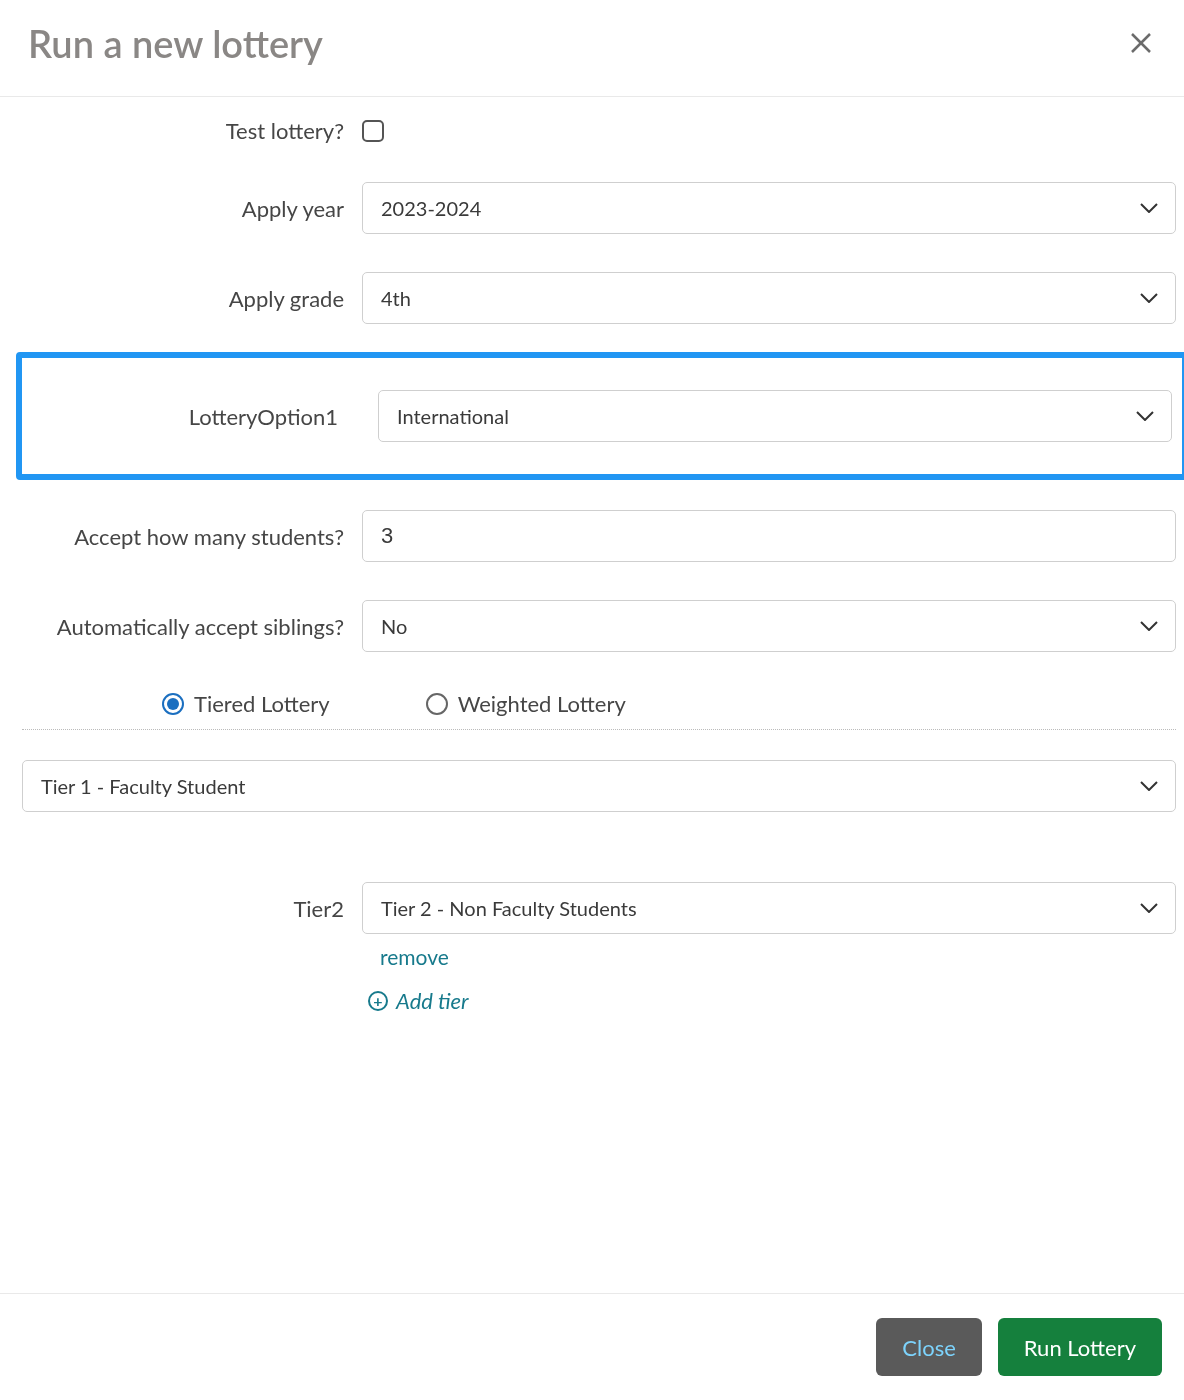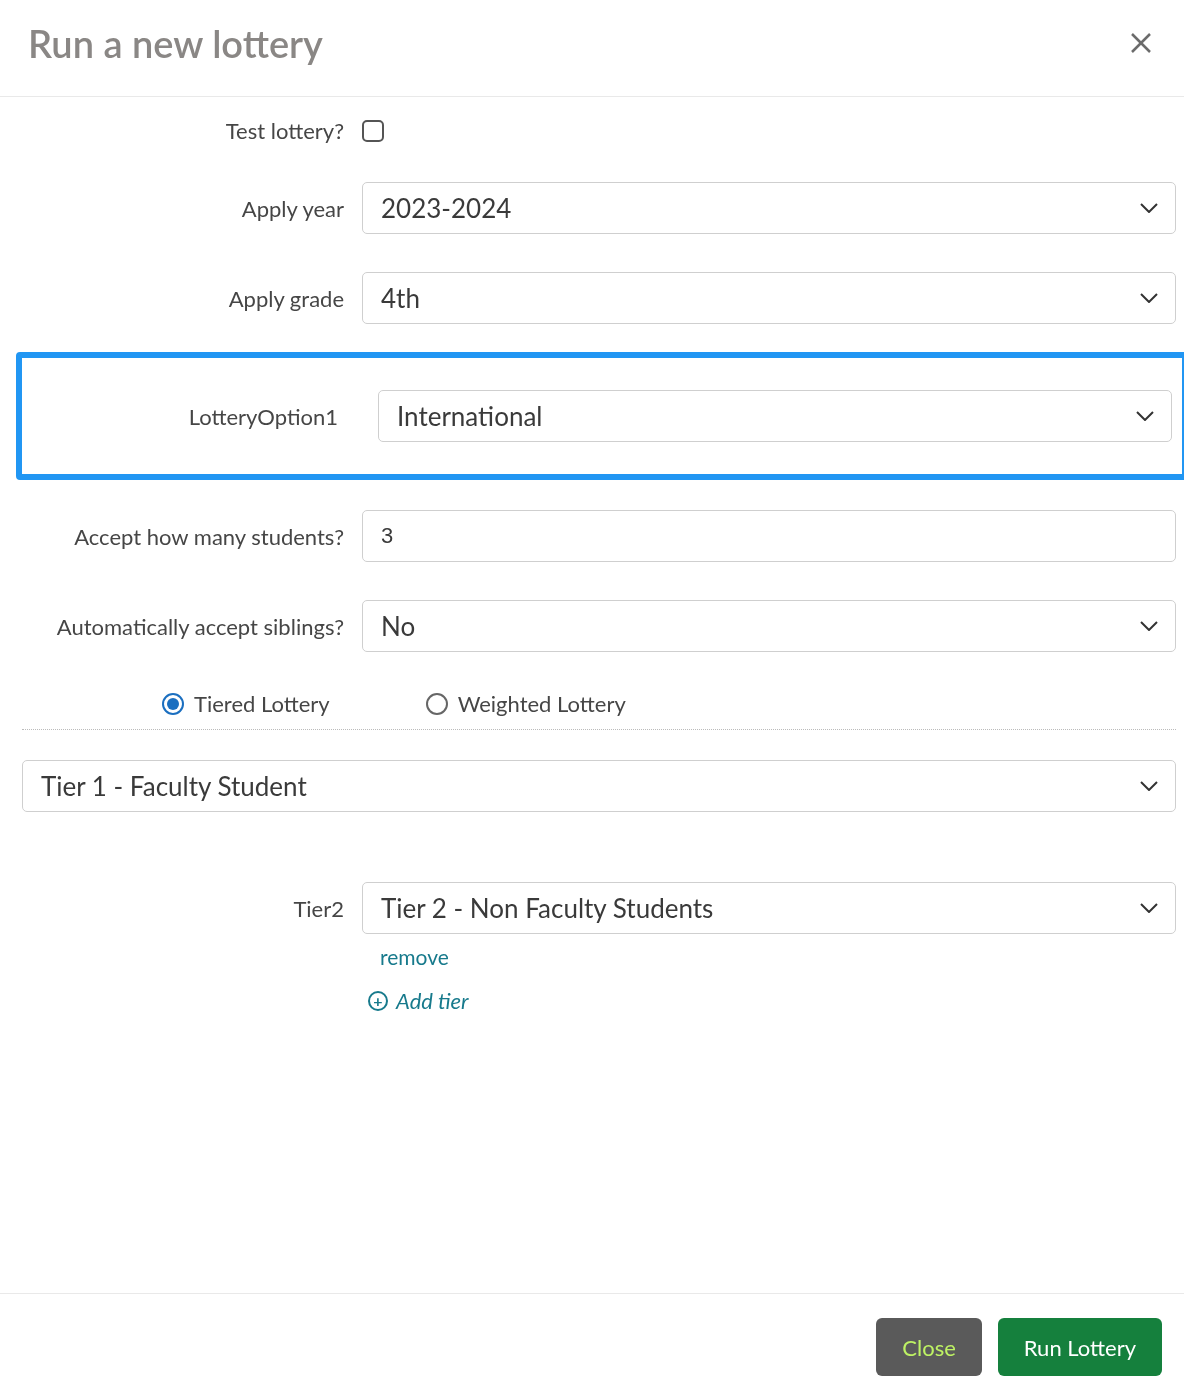--- a/index.html
+++ b/index.html
@@ -78,21 +78,21 @@
       position: relative;
       flex: 1;
     }
     .select {
       width: 100%;
       height: 52px;
       border: 1px solid #cfcfcf;
       border-radius: 5px;
       background: #fff;
       padding: 0 40px 0 18px;
-      font-size: 26px;
+      font-size: 20px;
       color: #3a3a3a;
       cursor: pointer;
       display: flex;
       align-items: center;
     }
     .chevron {
       position: absolute;
       right: 18px;
       top: 50%;
       transform: translateY(-50%);
@@ -189,21 +189,21 @@
     }
     .btn {
       height: 58px;
       padding: 0 26px;
       border-radius: 6px;
       font-size: 22px;
       cursor: pointer;
       border: none;
       font-family: inherit;
     }
-    .btn-close { background: #5a5a5a; color: #bef264; }
+    .btn-close { background: #5a5a5a; color: #7dd3fc; }
     .btn-primary { background: #15803d; color: #fff; }
     .tier-gap { height: 60px; }
   </style>
 </head>
 <body>
 
 <div class="modal">
 
   <div class="modal-header">
     <h1 class="modal-title">Run a new lottery</h1>

